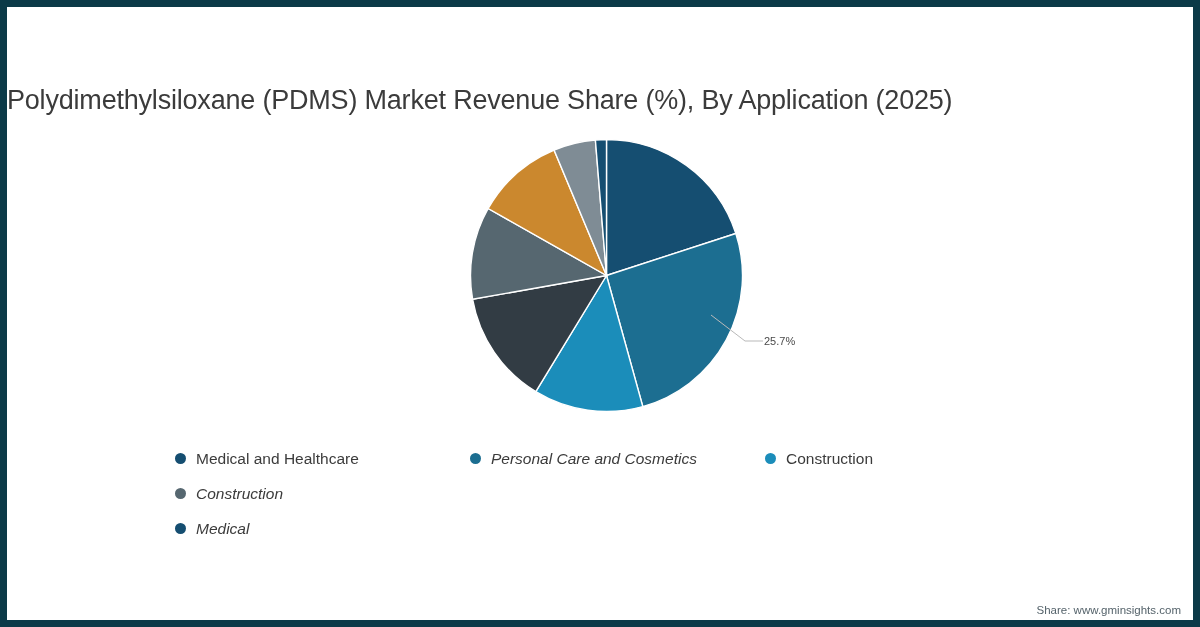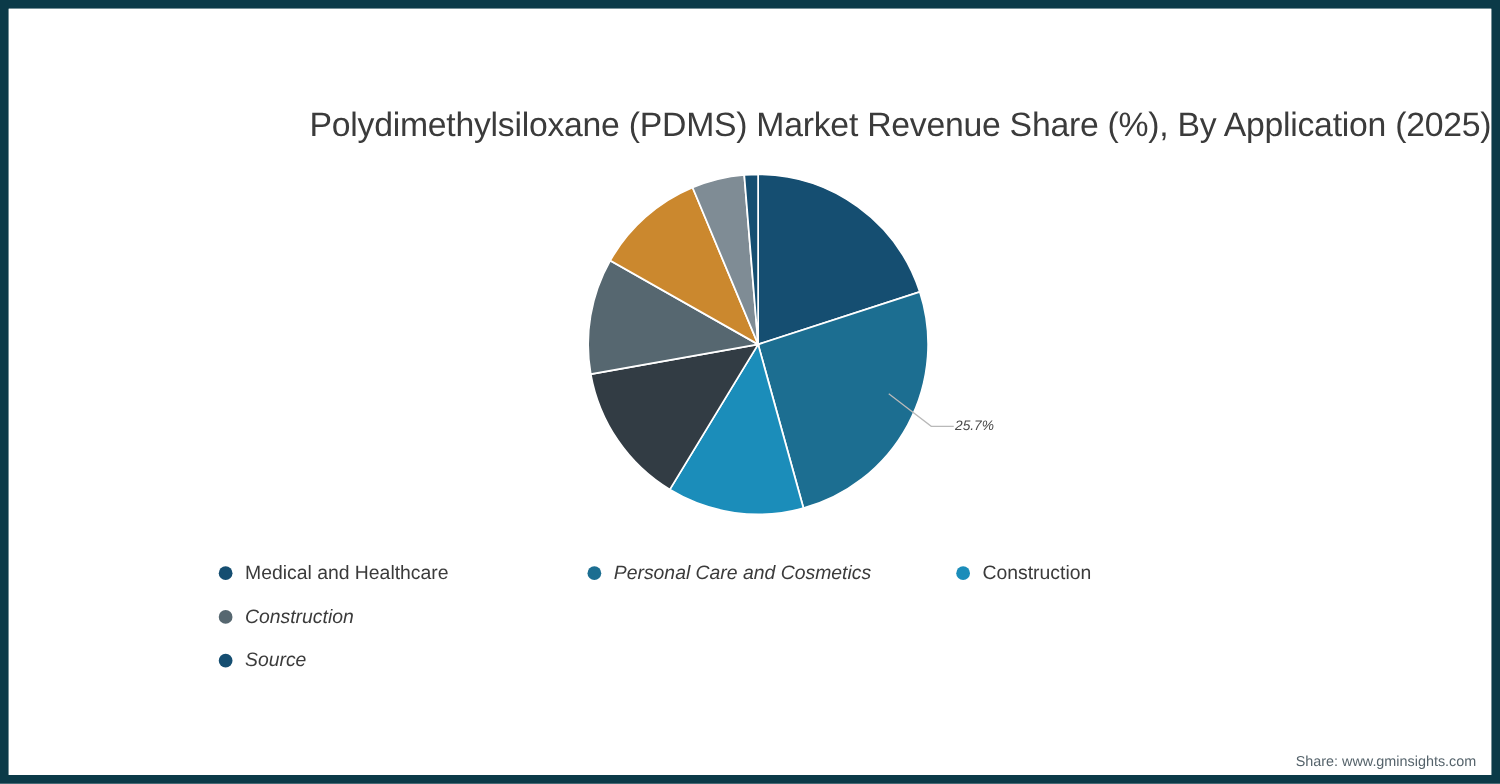--- a/index.html
+++ b/index.html
@@ -18,21 +18,21 @@
   }
   #canvas {
     position: absolute; left: 0; top: 0;
     width: 1186px; height: 613px;
     background: #ffffff;
   }
   #chart-title {
     position: absolute;
     left: 0; top: 78px;
     width: 1186px;
-    text-align: right;
+    text-align: left;
     font-size: 27px;
     font-weight: 400;
     color: #3b3b3b;
     letter-spacing: -0.2px;
     white-space: nowrap;
   }
   #pie-wrap {
     position: absolute;
     left: 462px; top: 131px;
     width: 275px; height: 275px;
@@ -42,21 +42,20 @@
     position: absolute;
     left: 700px; top: 300px;
     width: 180px; height: 60px;
   }
   #slice-label {
     position: absolute;
     left: 757px; top: 328px;
     font-size: 11px;
     color: #4a4a4a;
     white-space: nowrap;
-    font-style: italic;
   }
   #legend {
     position: absolute;
     left: 168px; top: 434px;
     width: 830px;
   }
   .legend-row {
     display: flex;
     height: 35px;
     align-items: flex-start;
@@ -139,21 +138,21 @@
       <div class="legend-row">
         <div class="legend-item col2">
           <span class="legend-dot" style="background: rgb(86, 103, 112);"></span>
           <span class="legend-label">Construction</span>
         </div>
       </div>
 
       <div class="legend-row">
         <div class="legend-item col2">
           <span class="legend-dot" style="background: rgb(21, 78, 113);"></span>
-          <span class="legend-label">Source</span>
+          <span class="legend-label">Medical</span>
         </div>
         <div class="legend-item col3"></div>
       </div>
 
     </div>
 
     <div id="source">Share: www.gminsights.com</div>
 
   </div>
 </div>

